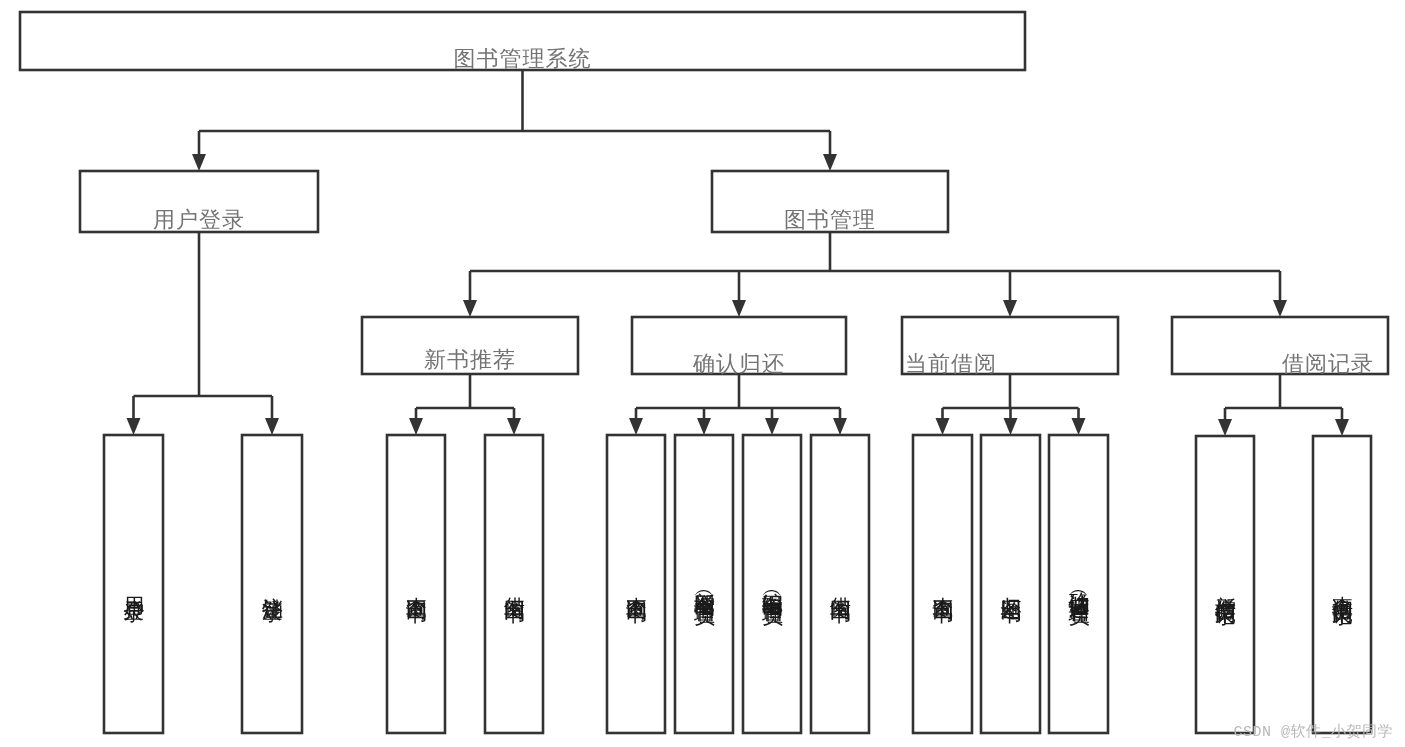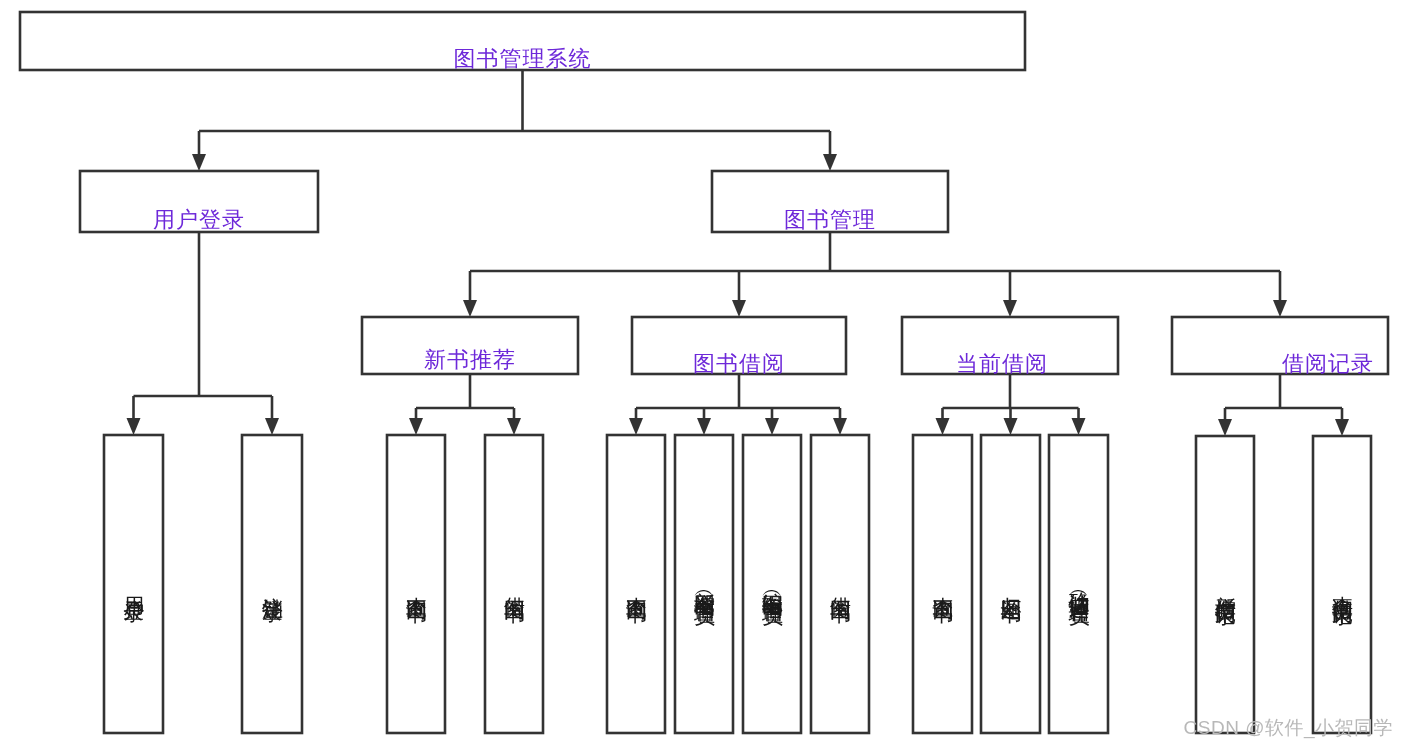--- a/index.html
+++ b/index.html
@@ -64,31 +64,31 @@
   .htext-wrap {
     position: absolute;
     display: flex;
     align-items: center;
     justify-content: center;
     pointer-events: none;
   }
   .htext {
     font-family: "DejaVu Sans", "Liberation Sans", sans-serif;
     font-size: 22px;
-    color: #6d28d9;
+    color: #737373;
     letter-spacing: 1px;
     white-space: nowrap;
     margin-top: 36px;
   }
   .watermark {
     position: absolute;
     right: 12px;
     bottom: 6px;
-    font-family: Liberation Sans, sans-serif;
-    font-size: 19px;
+    font-family: Liberation Mono, monospace;
+    font-size: 15px;
     color: #b8b8b8;
     white-space: nowrap;
     letter-spacing: 0.5px;
   }
 </style>
 </head>
 <body>
 
 <div id="diagram-root">
 
@@ -178,23 +178,23 @@
       <div class="htext-wrap" style="left: 80px; top: 171px; width: 238px; height: 61px;">
         <div class="htext">用户登录</div>
       </div>
       <div class="htext-wrap" style="left: 712px; top: 171px; width: 236px; height: 61px;">
         <div class="htext">图书管理</div>
       </div>
       <div class="htext-wrap" style="left: 362px; top: 317px; width: 216px; height: 49px;">
         <div class="htext">新书推荐</div>
       </div>
       <div class="htext-wrap" style="left: 632px; top: 317px; width: 214px; height: 57px;">
-        <div class="htext">图书借阅</div>
-      </div>
-      <div class="htext-wrap" style="left: 914px; top: 317px; width: 176px; height: 57px;">
+        <div class="htext">确认归还</div>
+      </div>
+      <div class="htext-wrap" style="left: 863px; top: 317px; width: 176px; height: 57px;">
         <div class="htext">当前借阅</div>
       </div>
       <div class="htext-wrap" style="left: 1172px; top: 317px; width: 216px; height: 57px; padding-left: 48px;">
         <div class="htext">借阅记录</div>
       </div>
       <div class="vtext-wrap" style="left: 104px; top: 435px; width: 59px; height: 298px;">
         <div class="vtext">用户登录</div>
       </div>
       <div class="vtext-wrap" style="left: 242px; top: 435px; width: 60px; height: 298px;">
         <div class="vtext">注销登录</div>

